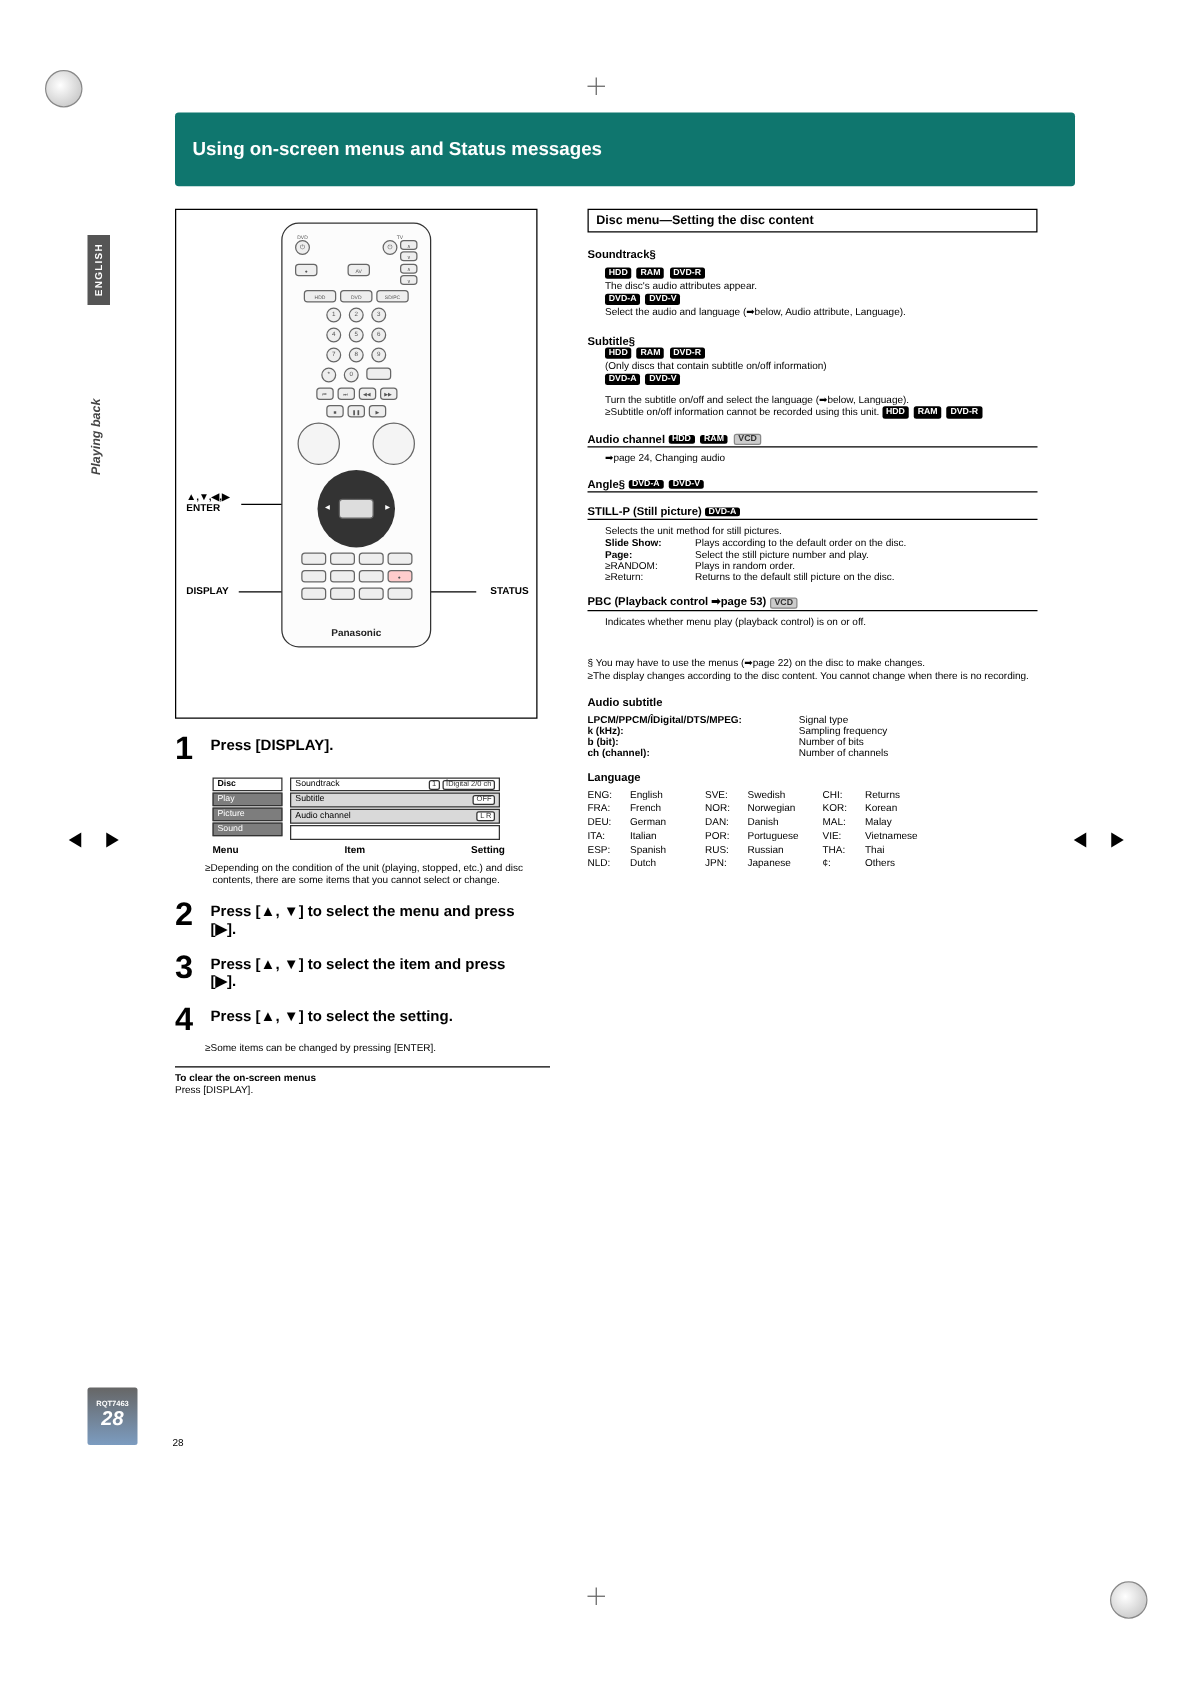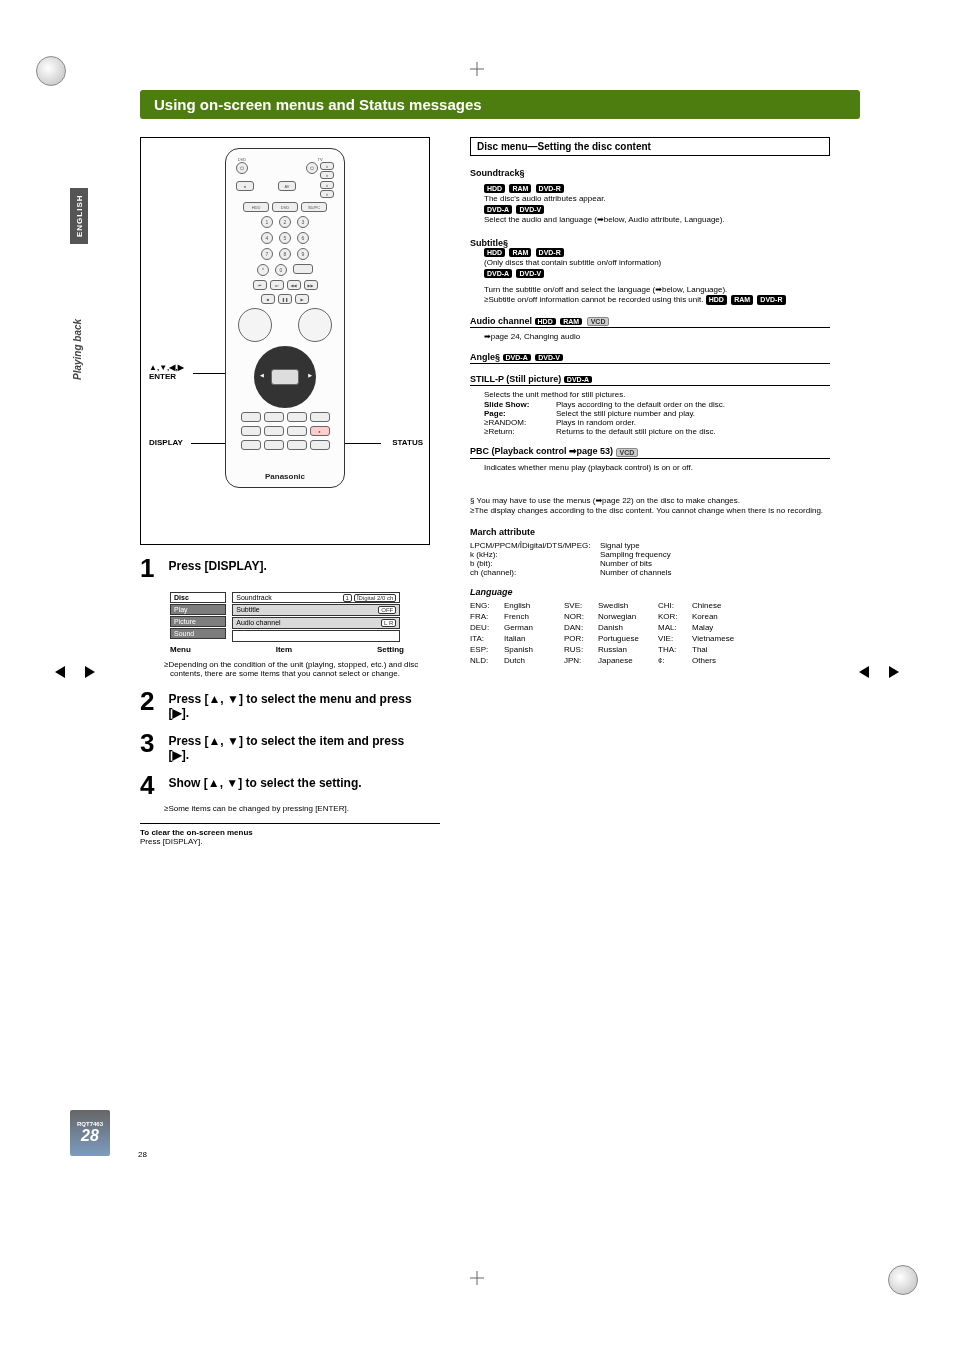--- a/index.html
+++ b/index.html
@@ -45,25 +45,25 @@
 
   .book-header {
     font-size: 9px;
     color: #333;
     border-bottom: 0.5px solid #999;
     padding-bottom: 2px;
     margin-bottom: 10px;
   }
 
   .title-bar {
-    background: #4d7c0f;
+    background: #0f766e;
     color: #fff;
     font-weight: bold;
     font-size: 15px;
-    padding: 6px 14px;
+    padding: 21px 14px;
     border-radius: 3px;
   }
 
   .columns {
     display: flex;
     margin-top: 18px;
     gap: 30px;
   }
   .col-left { width: 300px; }
   .col-right { width: 360px; position: relative; }
@@ -259,21 +259,21 @@
   .tag-dark { background:#000; color:#fff; }
   .tag-light { background:#ccc; color:#333; border:0.5px solid #888; }
   .body8 { font-size: 8px; line-height: 1.3; }
   .indent { margin-left: 14px; }
 
   .attr-table {
     font-size: 8px;
     margin-top: 4px;
   }
   .attr-table .row { display:flex; }
-  .attr-table .c1 { width: 130px; }
+  .attr-table .c1 { width: 169px; font-weight: bold; }
   .attr-table .c2 { width: 120px; }
 
   .lang-grid {
     font-size: 8px;
     display: grid;
     grid-template-columns: 34px 60px 34px 60px 34px 60px;
     row-gap: 2px;
     margin-top: 4px;
   }
 
@@ -510,21 +510,21 @@
       <div class="step">
         <span class="stepnum">2</span>
         <span class="steptext">Press [▲, ▼] to select the menu and press [▶].</span>
       </div>
       <div class="step">
         <span class="stepnum">3</span>
         <span class="steptext">Press [▲, ▼] to select the item and press [▶].</span>
       </div>
       <div class="step">
         <span class="stepnum">4</span>
-        <span class="steptext">Show [▲, ▼] to select the setting.</span>
+        <span class="steptext">Press [▲, ▼] to select the setting.</span>
       </div>
       <div class="subnote">≥Some items can be changed by pressing [ENTER].</div>
 
       <div class="rule"></div>
       <div class="smallb">To clear the on-screen menus</div>
       <div class="small">Press [DISPLAY].</div>
     </div>
 
     <div class="col-right">
       <div class="box-heading">Disc menu—Setting the disc content</div>
@@ -601,48 +601,48 @@
 
       <div class="underline-subheading">
         <span>PBC (Playback control ➡page 53)</span>
         <span class="tag tag-light">VCD</span>
       </div>
       <div class="body8 indent" style="margin-top:4px;">Indicates whether menu play (playback control) is on or off.</div>
 
       <div class="body8" style="margin-top:23px;">§ You may have to use the menus (➡page 22) on the disc to make changes.</div>
       <div class="body8">≥The display changes according to the disc content. You cannot change when there is no recording.</div>
 
-      <div class="subheading" style="margin-top:10px;">March attribute</div>
+      <div class="subheading" style="margin-top:10px;">Audio subtitle</div>
       <div class="attr-table">
         <div class="row">
             <div class="c1">LPCM/PPCM/ÎDigital/DTS/MPEG:</div>
             <div class="c2">Signal type</div>
           </div>
         <div class="row">
             <div class="c1">k (kHz):</div>
             <div class="c2">Sampling frequency</div>
           </div>
         <div class="row">
             <div class="c1">b (bit):</div>
             <div class="c2">Number of bits</div>
           </div>
         <div class="row">
             <div class="c1">ch (channel):</div>
             <div class="c2">Number of channels</div>
           </div>
       </div>
 
-      <div class="subheading" style="margin-top:10px;font-style:italic;">Language</div>
+      <div class="subheading" style="margin-top:10px;">Language</div>
       <div class="lang-grid" id="lang-grid">
           <div>ENG:</div>
           <div>English</div>
           <div>SVE:</div>
           <div>Swedish</div>
           <div>CHI:</div>
-          <div>Chinese</div>
+          <div>Returns</div>
           <div>FRA:</div>
           <div>French</div>
           <div>NOR:</div>
           <div>Norwegian</div>
           <div>KOR:</div>
           <div>Korean</div>
           <div>DEU:</div>
           <div>German</div>
           <div>DAN:</div>
           <div>Danish</div>

